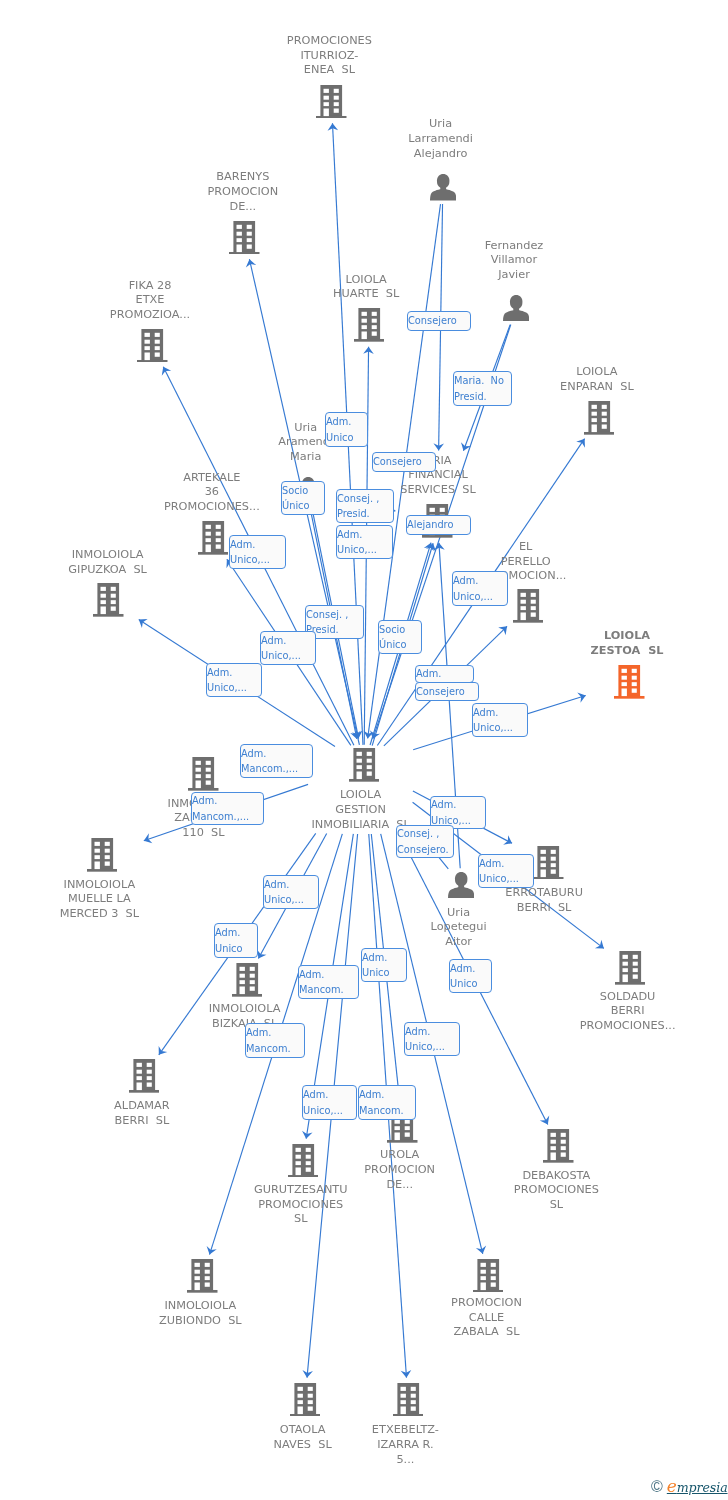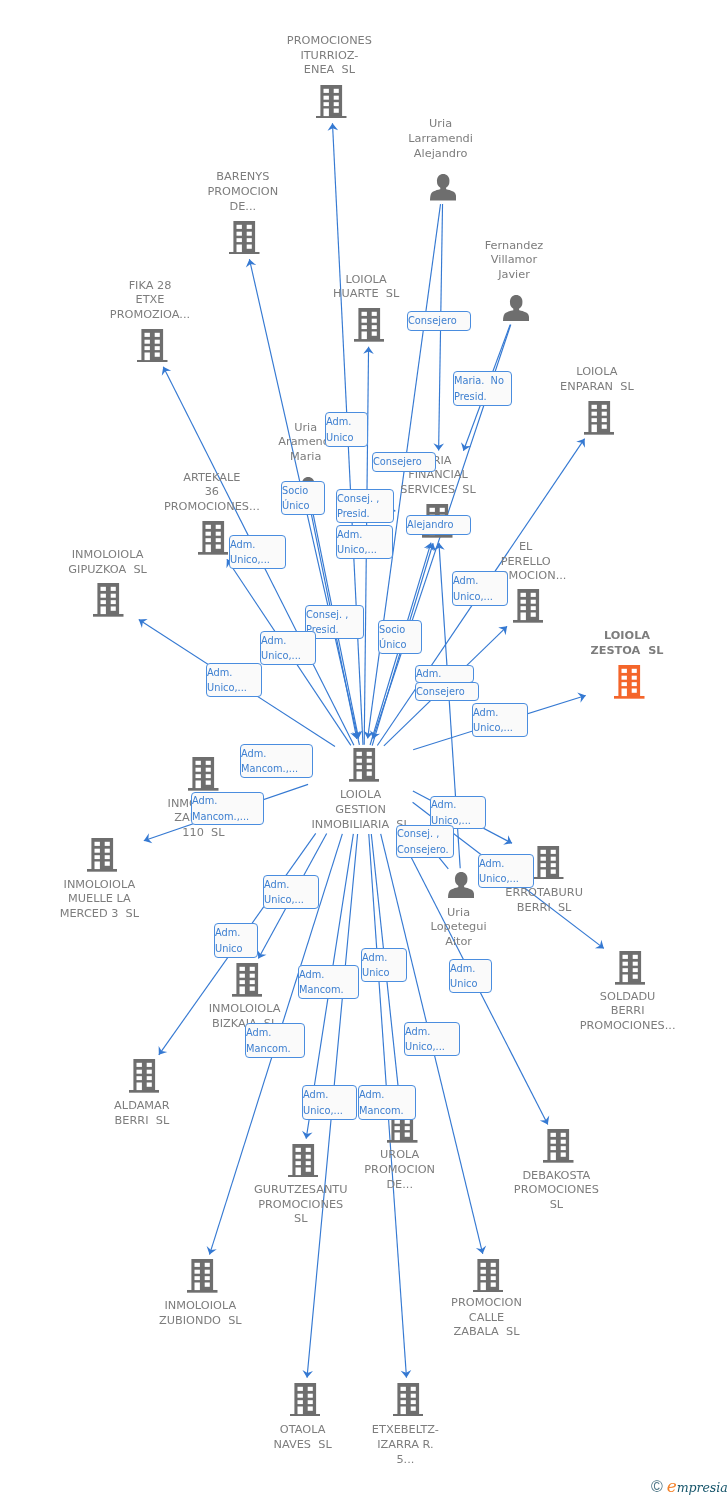--- a/index.html
+++ b/index.html
@@ -14,21 +14,21 @@
   .node-label span{display:block;}
   .elabel{position:absolute;box-sizing:border-box;background:#fafafa;
           border:1.3px solid #4a8ddf;border-radius:4px;color:#3d7fd0;
           font-family:"DejaVu Sans",sans-serif;
           font-size:9.8px;line-height:15.5px;text-align:center;white-space:pre;
           display:flex;flex-direction:column;justify-content:center;align-items:flex-start;}
   .elabel span{display:block;}
   #wm{position:absolute;left:651px;top:1478px;display:flex;align-items:baseline;}
   #wm .cpy{color:#4c7585;font-size:16px;margin-right:4px;line-height:1;}
   #wm .brand{font-family:"DejaVu Serif",serif;font-style:italic;font-size:12.6px;
-             color:#17566b;line-height:1;letter-spacing:-0.1px;}
+             color:#17566b;line-height:1;letter-spacing:-0.1px;text-decoration:underline;}
   #wm .brand .e{color:#f4822a;font-size:17px;}
 </style>
 </head>
 <body>
 
 <div id="stage">
   <svg id="edges" width="728" height="1500">
       <line x1="363.00064395397015" y1="744.8542144861965" x2="332.47294519414964" y2="123.34397930543369" stroke="#3579d2" stroke-width="1.15"></line>
       <polygon points="332.47294519414964,123.34397930543369 338.1197911688846,130.27529451523475 332.70843046813314,128.13819943865002 327.5325550413652,130.79532449528165" fill="#3579d2"></polygon>
       <line x1="359.4112254470372" y1="744.936432371561" x2="249.42006776468898" y2="259.22652518348434" stroke="#3579d2" stroke-width="1.15"></line>

